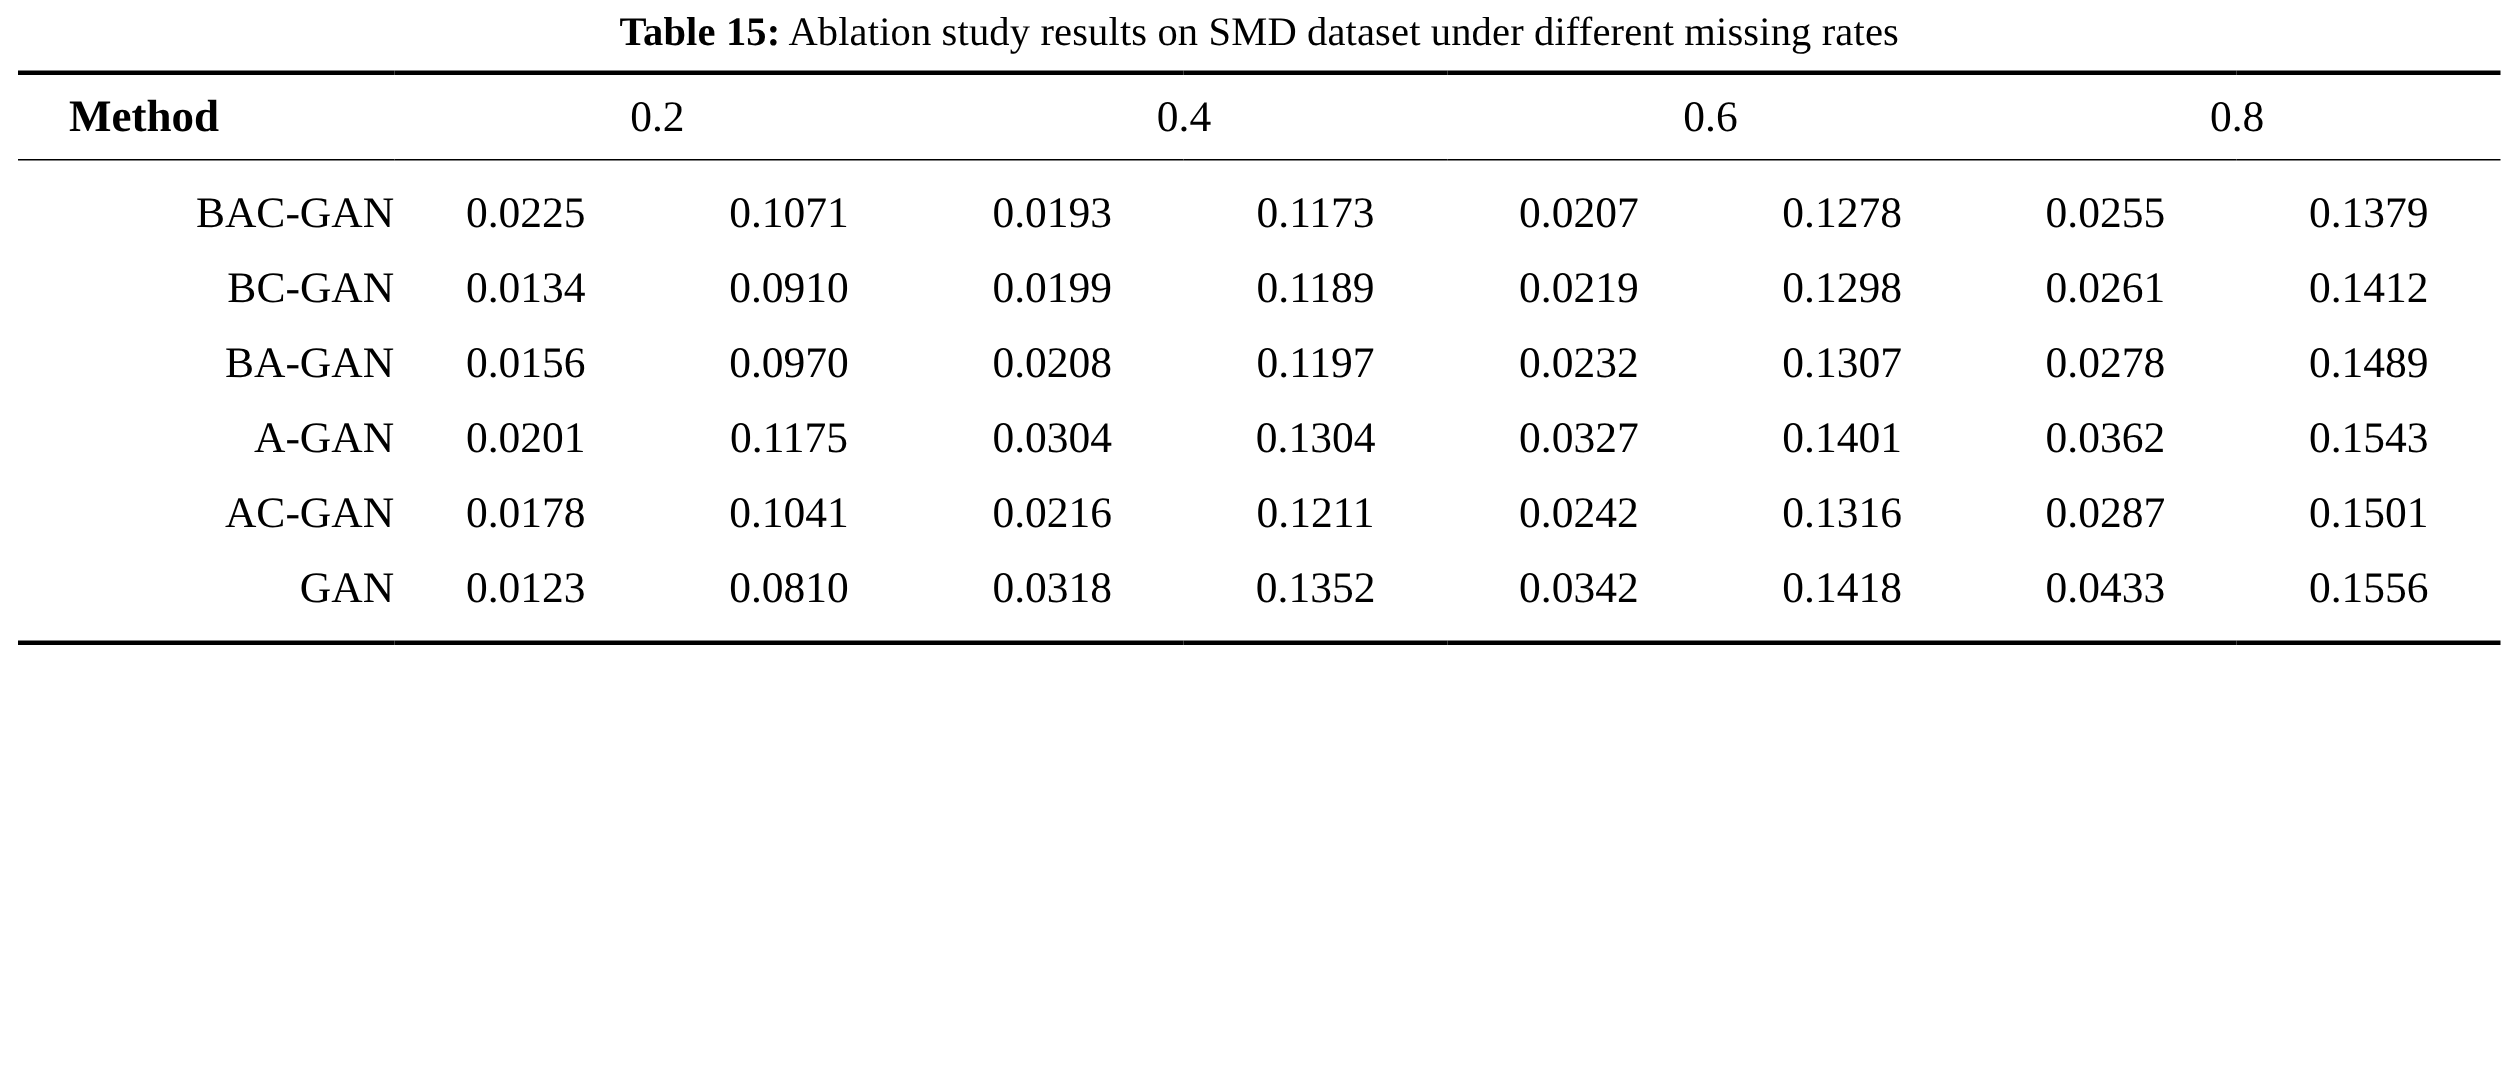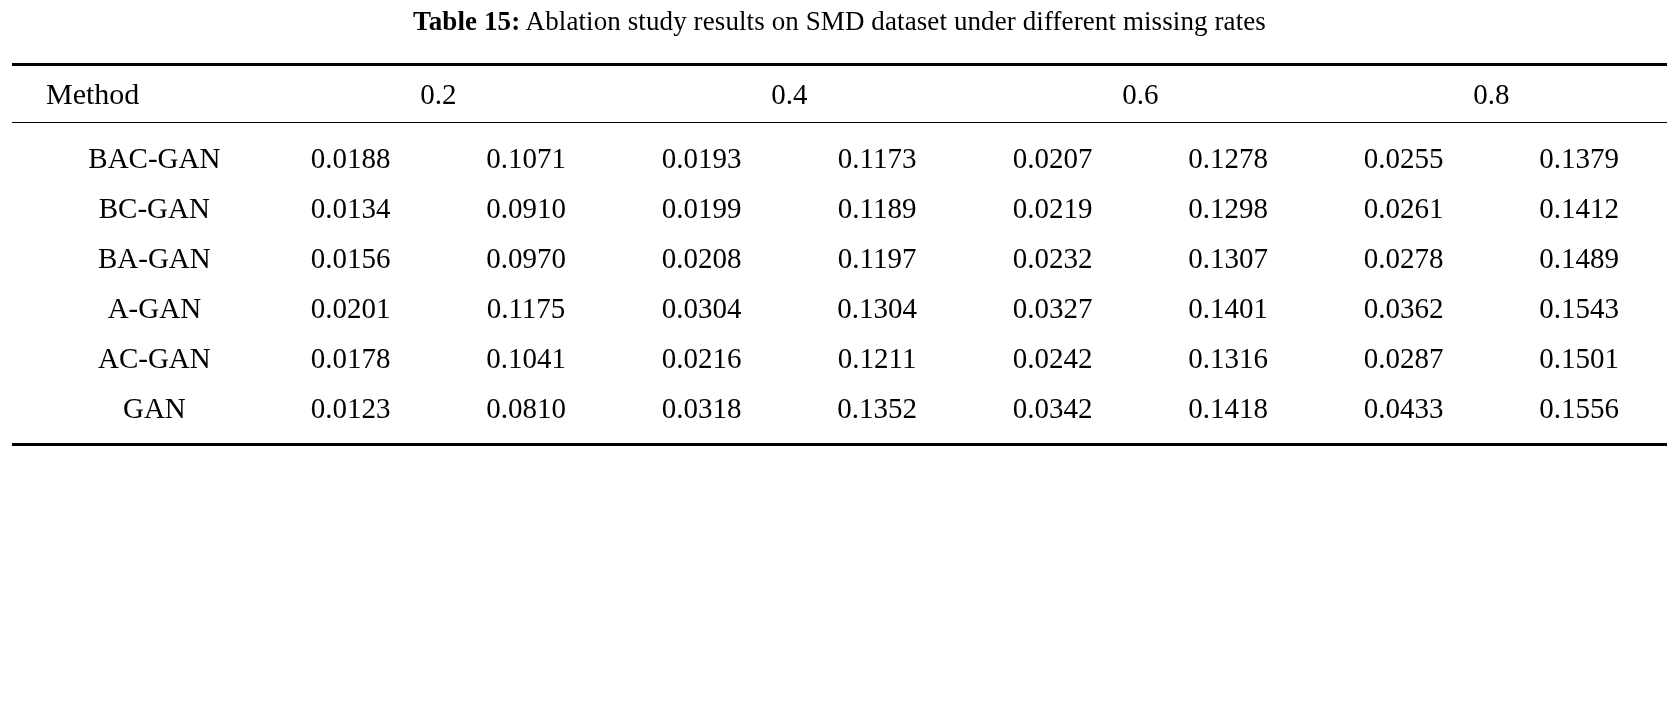--- a/index.html
+++ b/index.html
@@ -18,21 +18,21 @@
     width: 1679px;
     height: 711px;
     box-sizing: border-box;
     padding: 0;
     position: relative;
   }
   .caption {
     text-align: center;
     font-size: 27px;
     padding-top: 6px;
-    padding-bottom: 26px;
+    padding-bottom: 10px;
     letter-spacing: 0.1px;
   }
   .caption .cap-label {
     font-weight: bold;
   }
   .caption .cap-text {
     font-weight: normal;
   }
   table.tbl {
     border-collapse: collapse;
@@ -68,42 +68,42 @@
     font-size: 0;
     line-height: 0;
   }
   .grouphdr td {
     font-weight: bold;
     font-size: 30px;
     height: 56px;
     padding-bottom: 2px;
   }
   .grouphdr td.method-cell {
-    font-weight: normal;
+    font-weight: bold;
     font-size: 30px;
     text-align: left;
     padding-left: 34px;
     vertical-align: middle;
   }
   .cmid {
     border-bottom: 1.6px solid #000;
   }
   .subhdr td {
     font-weight: bold;
     font-size: 29px;
     height: 58px;
     padding-top: 6px;
     padding-bottom: 4px;
   }
   .datarow td {
     height: 50px;
     font-size: 29px;
   }
   .datarow td.method-cell {
-    text-align: center;
+    text-align: right;
     padding-left: 34px;
   }
   .spacer-row td {
     height: 10px;
     font-size: 0;
     line-height: 0;
   }
   col.c-method { width: 250px; }
   col.c-val { width: 175px; }
 </style>
@@ -146,21 +146,21 @@
       <tr class="rule-mid">
         <td colspan="9"></td>
       </tr>
 
       <tr class="spacer-row">
           <td colspan="9"></td>
         </tr>
 
       <tr class="datarow">
         <td class="method-cell">BAC-GAN</td>
-        <td>0.0188</td>
+        <td>0.0225</td>
         <td>0.1071</td>
         <td>0.0193</td>
         <td>0.1173</td>
         <td>0.0207</td>
         <td>0.1278</td>
         <td>0.0255</td>
         <td>0.1379</td>
       </tr>
 
 

